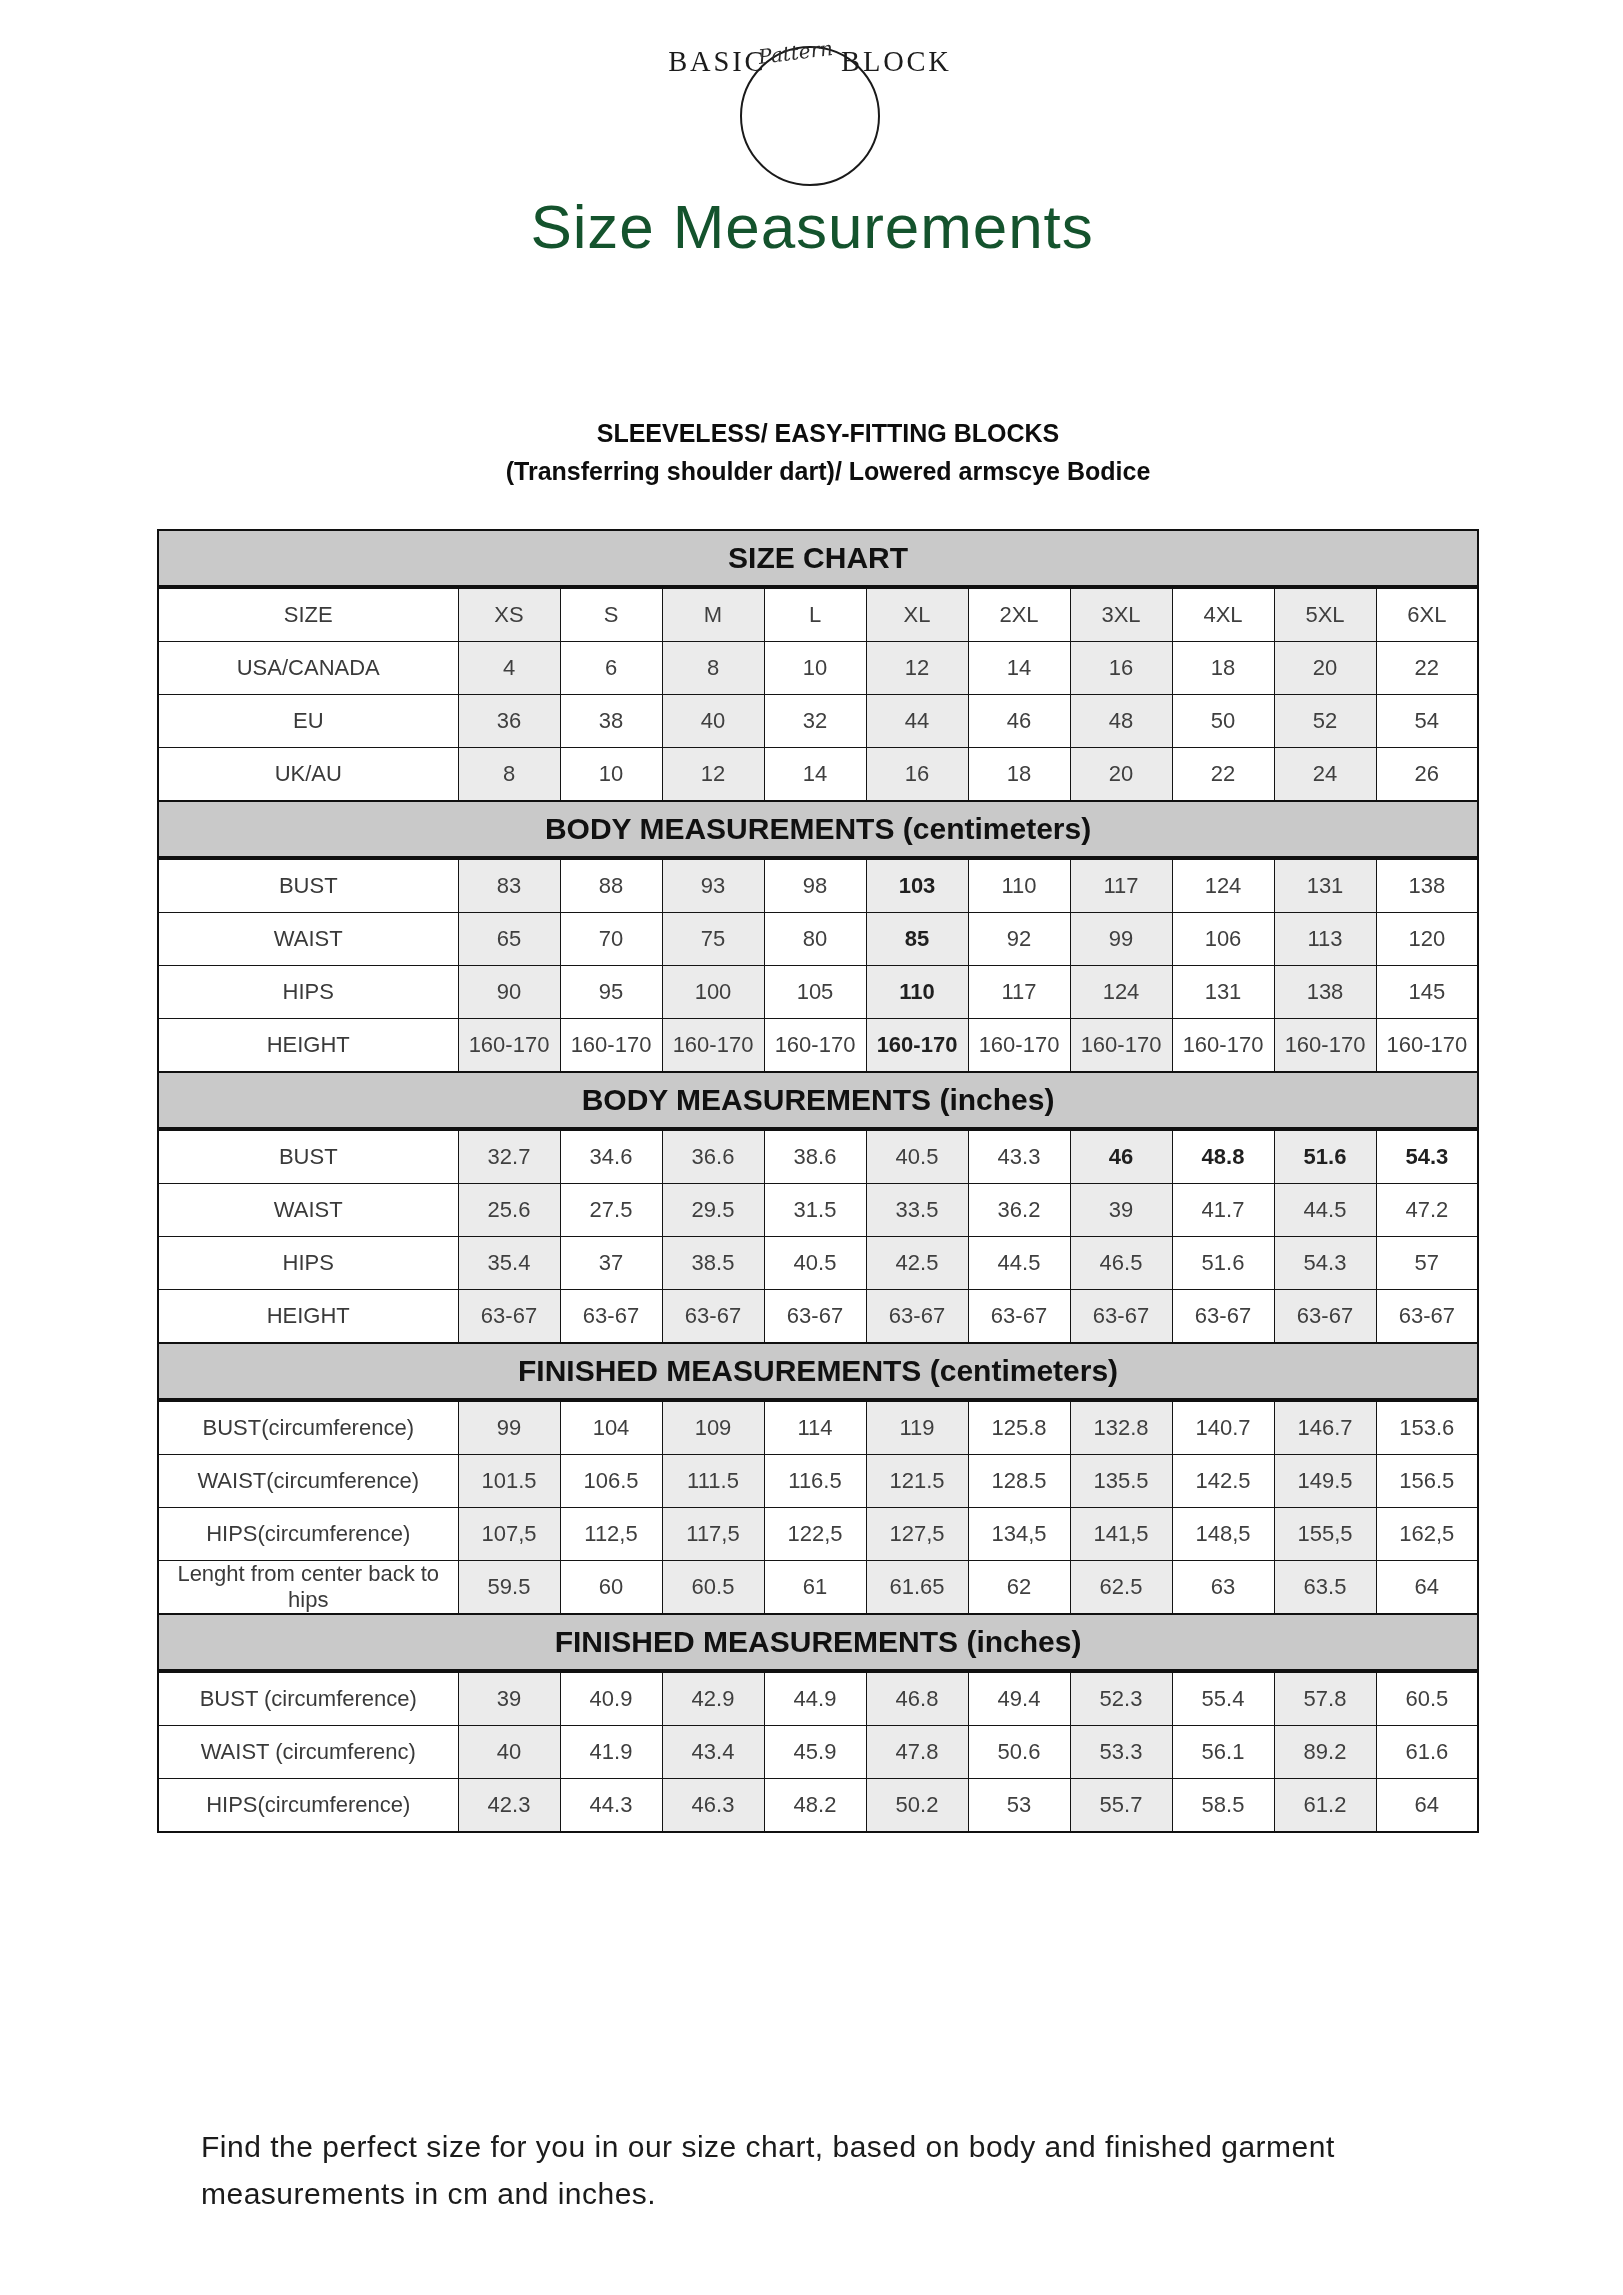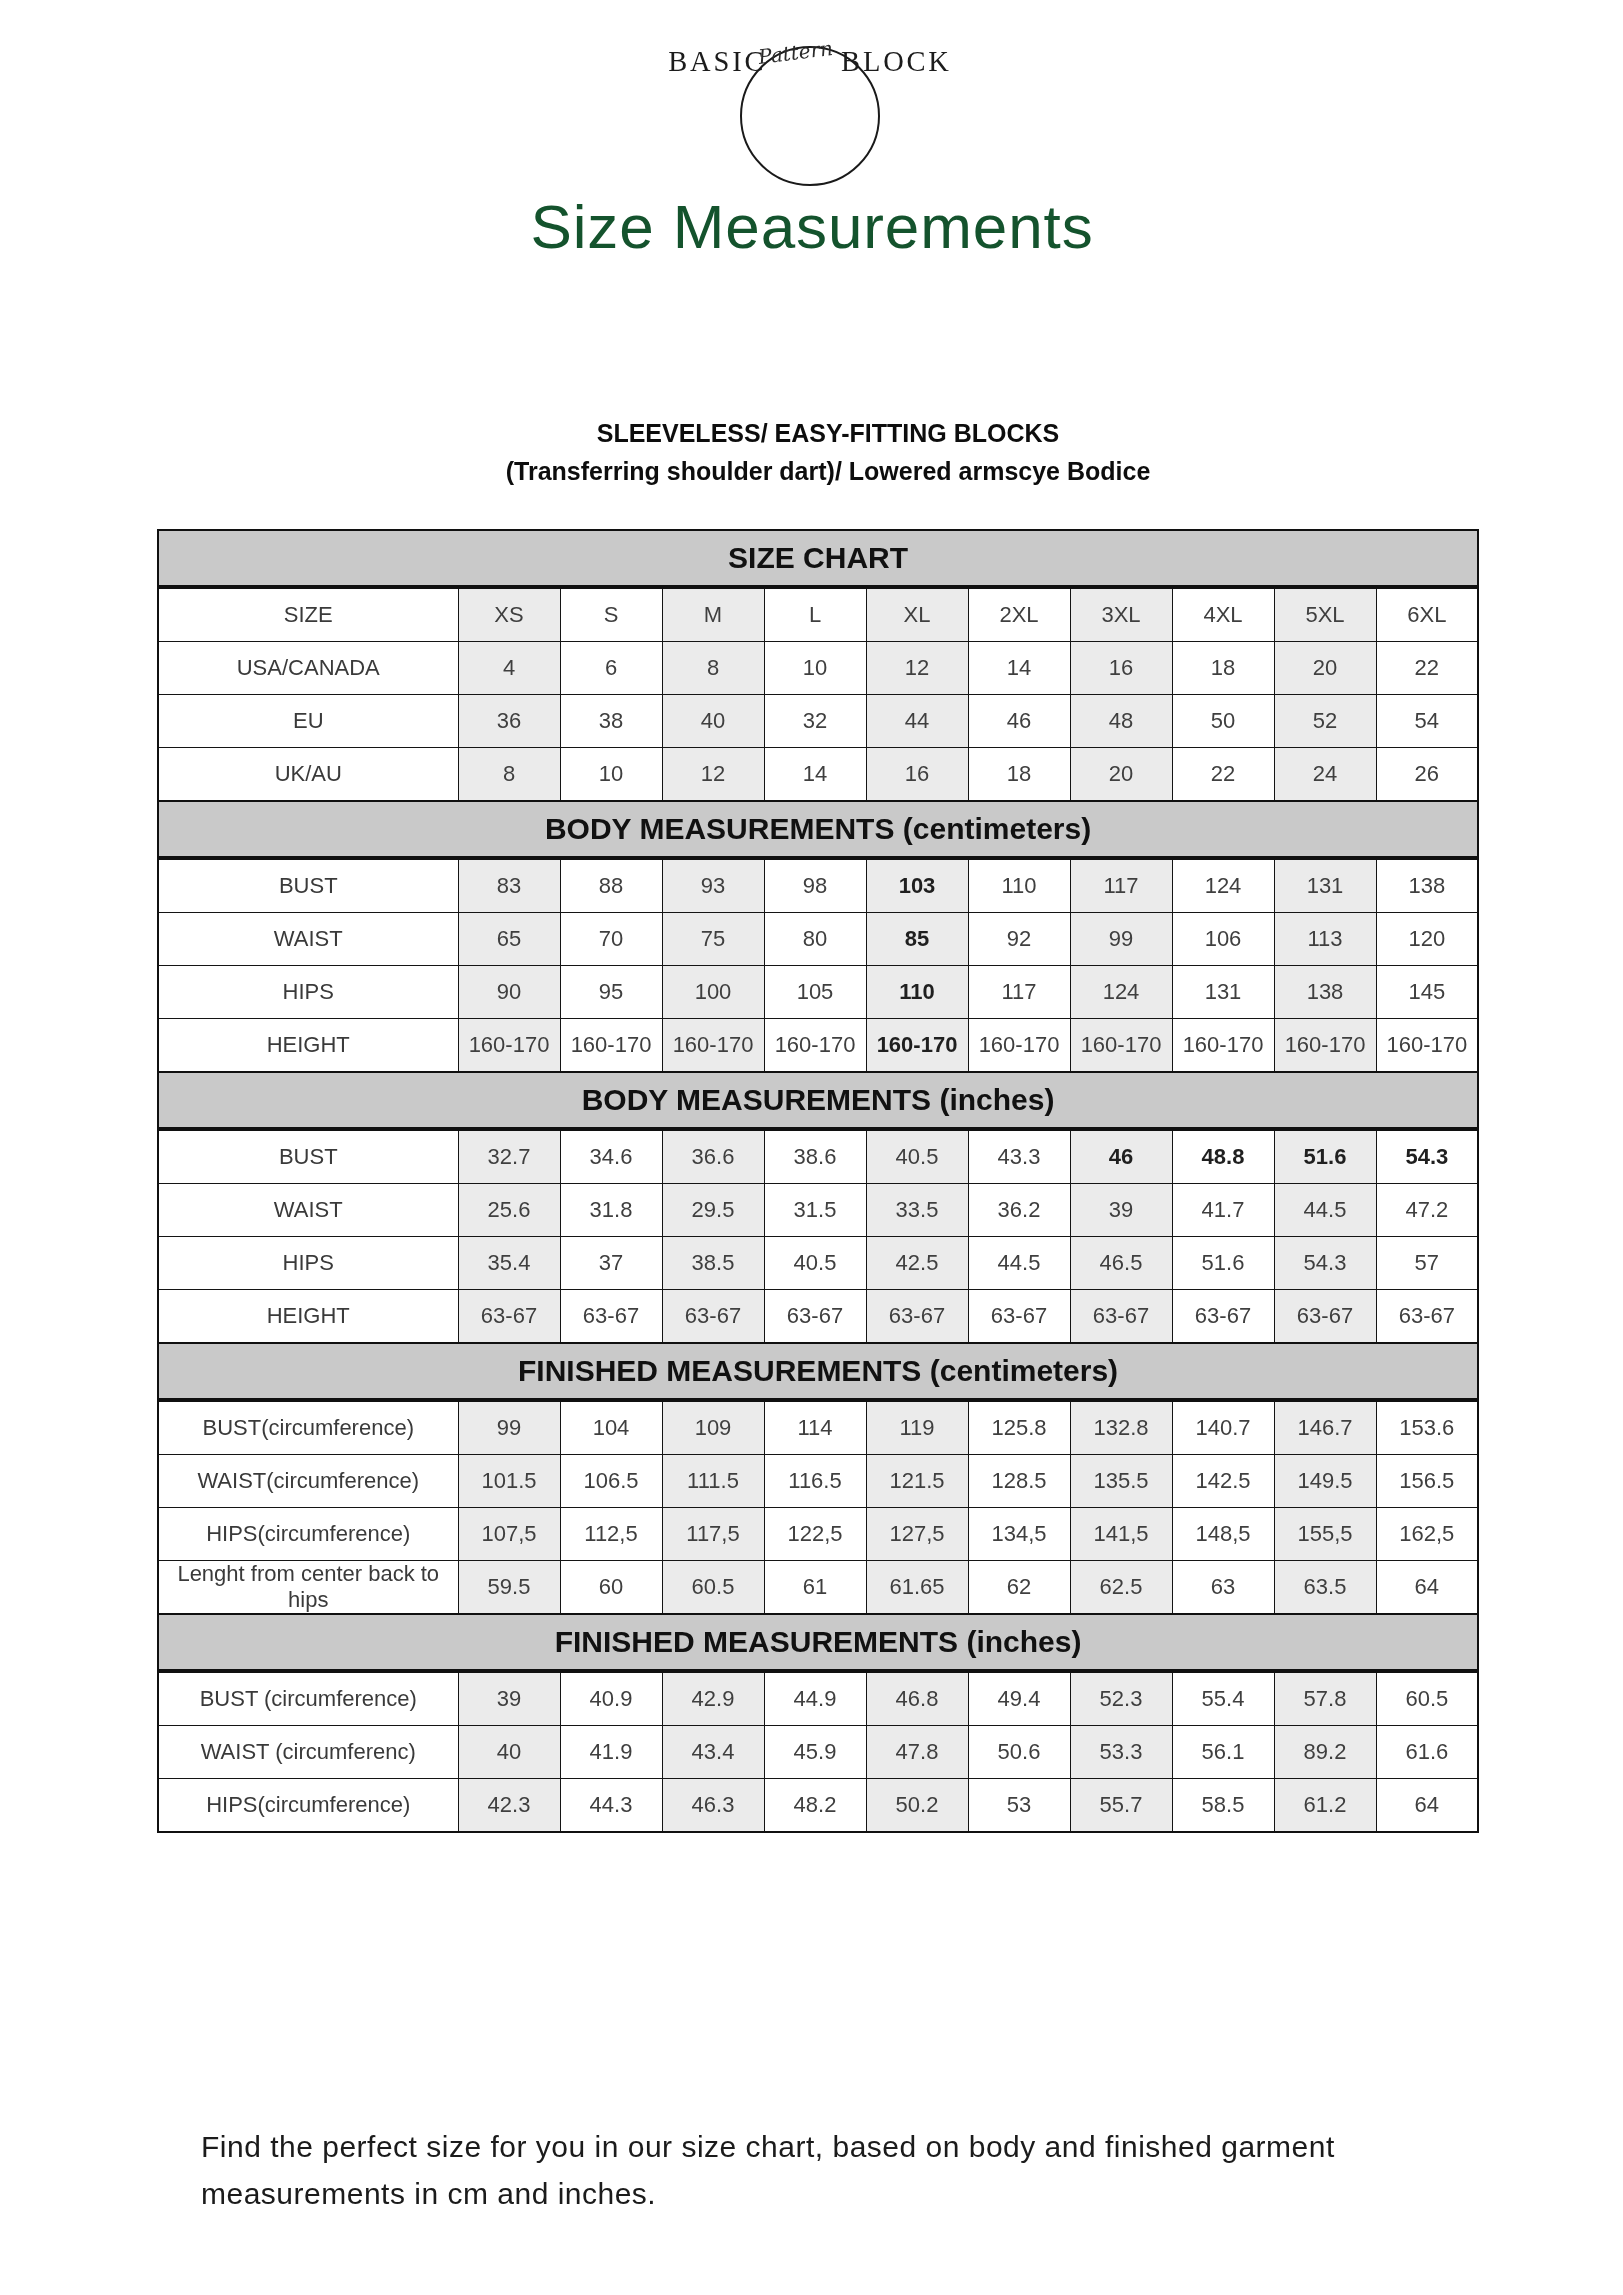--- a/index.html
+++ b/index.html
@@ -210,21 +210,21 @@
         <td class="shade">40.5</td>
         <td>43.3</td>
         <td class="shade bold">46</td>
         <td class="bold">48.8</td>
         <td class="shade bold">51.6</td>
         <td class="bold">54.3</td>
       </tr>
       <tr>
         <td class="rowlabel">WAIST</td>
         <td class="shade">25.6</td>
-        <td>31.8</td>
+        <td>27.5</td>
         <td class="shade">29.5</td>
         <td>31.5</td>
         <td class="shade">33.5</td>
         <td>36.2</td>
         <td class="shade">39</td>
         <td>41.7</td>
         <td class="shade">44.5</td>
         <td>47.2</td>
       </tr>
       <tr>

